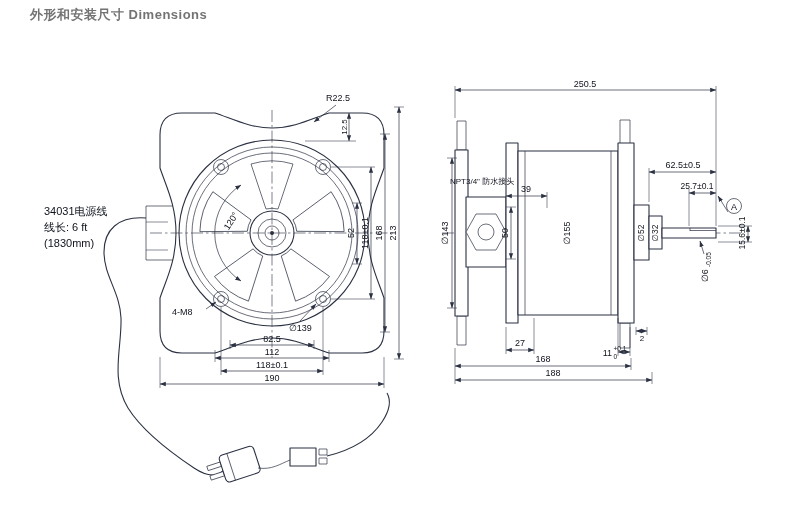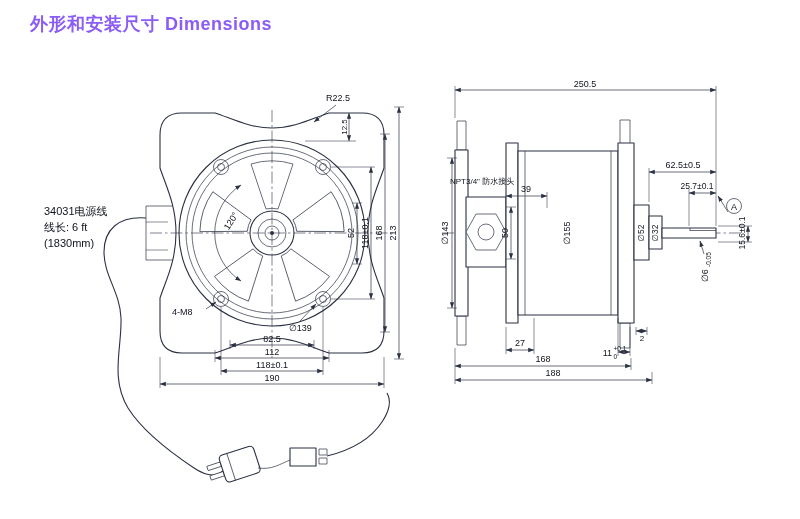--- a/index.html
+++ b/index.html
@@ -1,19 +1,19 @@
 <!DOCTYPE html>
 <html style="--ink: #2b3142;"><head>
 <meta charset="utf-8">
 <style>
   :root { --ink:#2b3142; }
   html,body { margin:0; padding:0; background:#ffffff; }
   .wrap { position:relative; width:800px; height:519px; background:#fff; overflow:hidden;
           font-family:"Liberation Sans", sans-serif; }
-  .title { position:absolute; left:30px; top:12px; font-size:18px; font-weight:700; color:#8b5cf6;
+  .title { position:absolute; left:30px; top:6px; font-size:13px; font-weight:700; color:#737373;
            letter-spacing:0.5px; }
   svg { position:absolute; left:0; top:0; }
   svg text { font-family:"Liberation Sans", sans-serif; font-size:10px; fill:#10131c; }
   .s11{font-size:11px} .s9{font-size:9px} .s85{font-size:8.5px} .s8{font-size:8px} .s65{font-size:6.5px}
   .o  { stroke:var(--ink); stroke-width:1.1; stroke-linejoin:round; }
   .t  { stroke:var(--ink); stroke-width:0.7; stroke-linejoin:round; }
   .dim{ stroke:var(--ink); stroke-width:0.7; fill:none; marker-start:url(#arr); marker-end:url(#arr); }
   .ldr{ stroke:var(--ink); stroke-width:0.7; fill:none; marker-end:url(#arr); }
   .ext{ stroke:var(--ink); stroke-width:0.55; }
   .cl { stroke:var(--ink); stroke-width:0.6; stroke-dasharray:12 3 2.5 3; }

